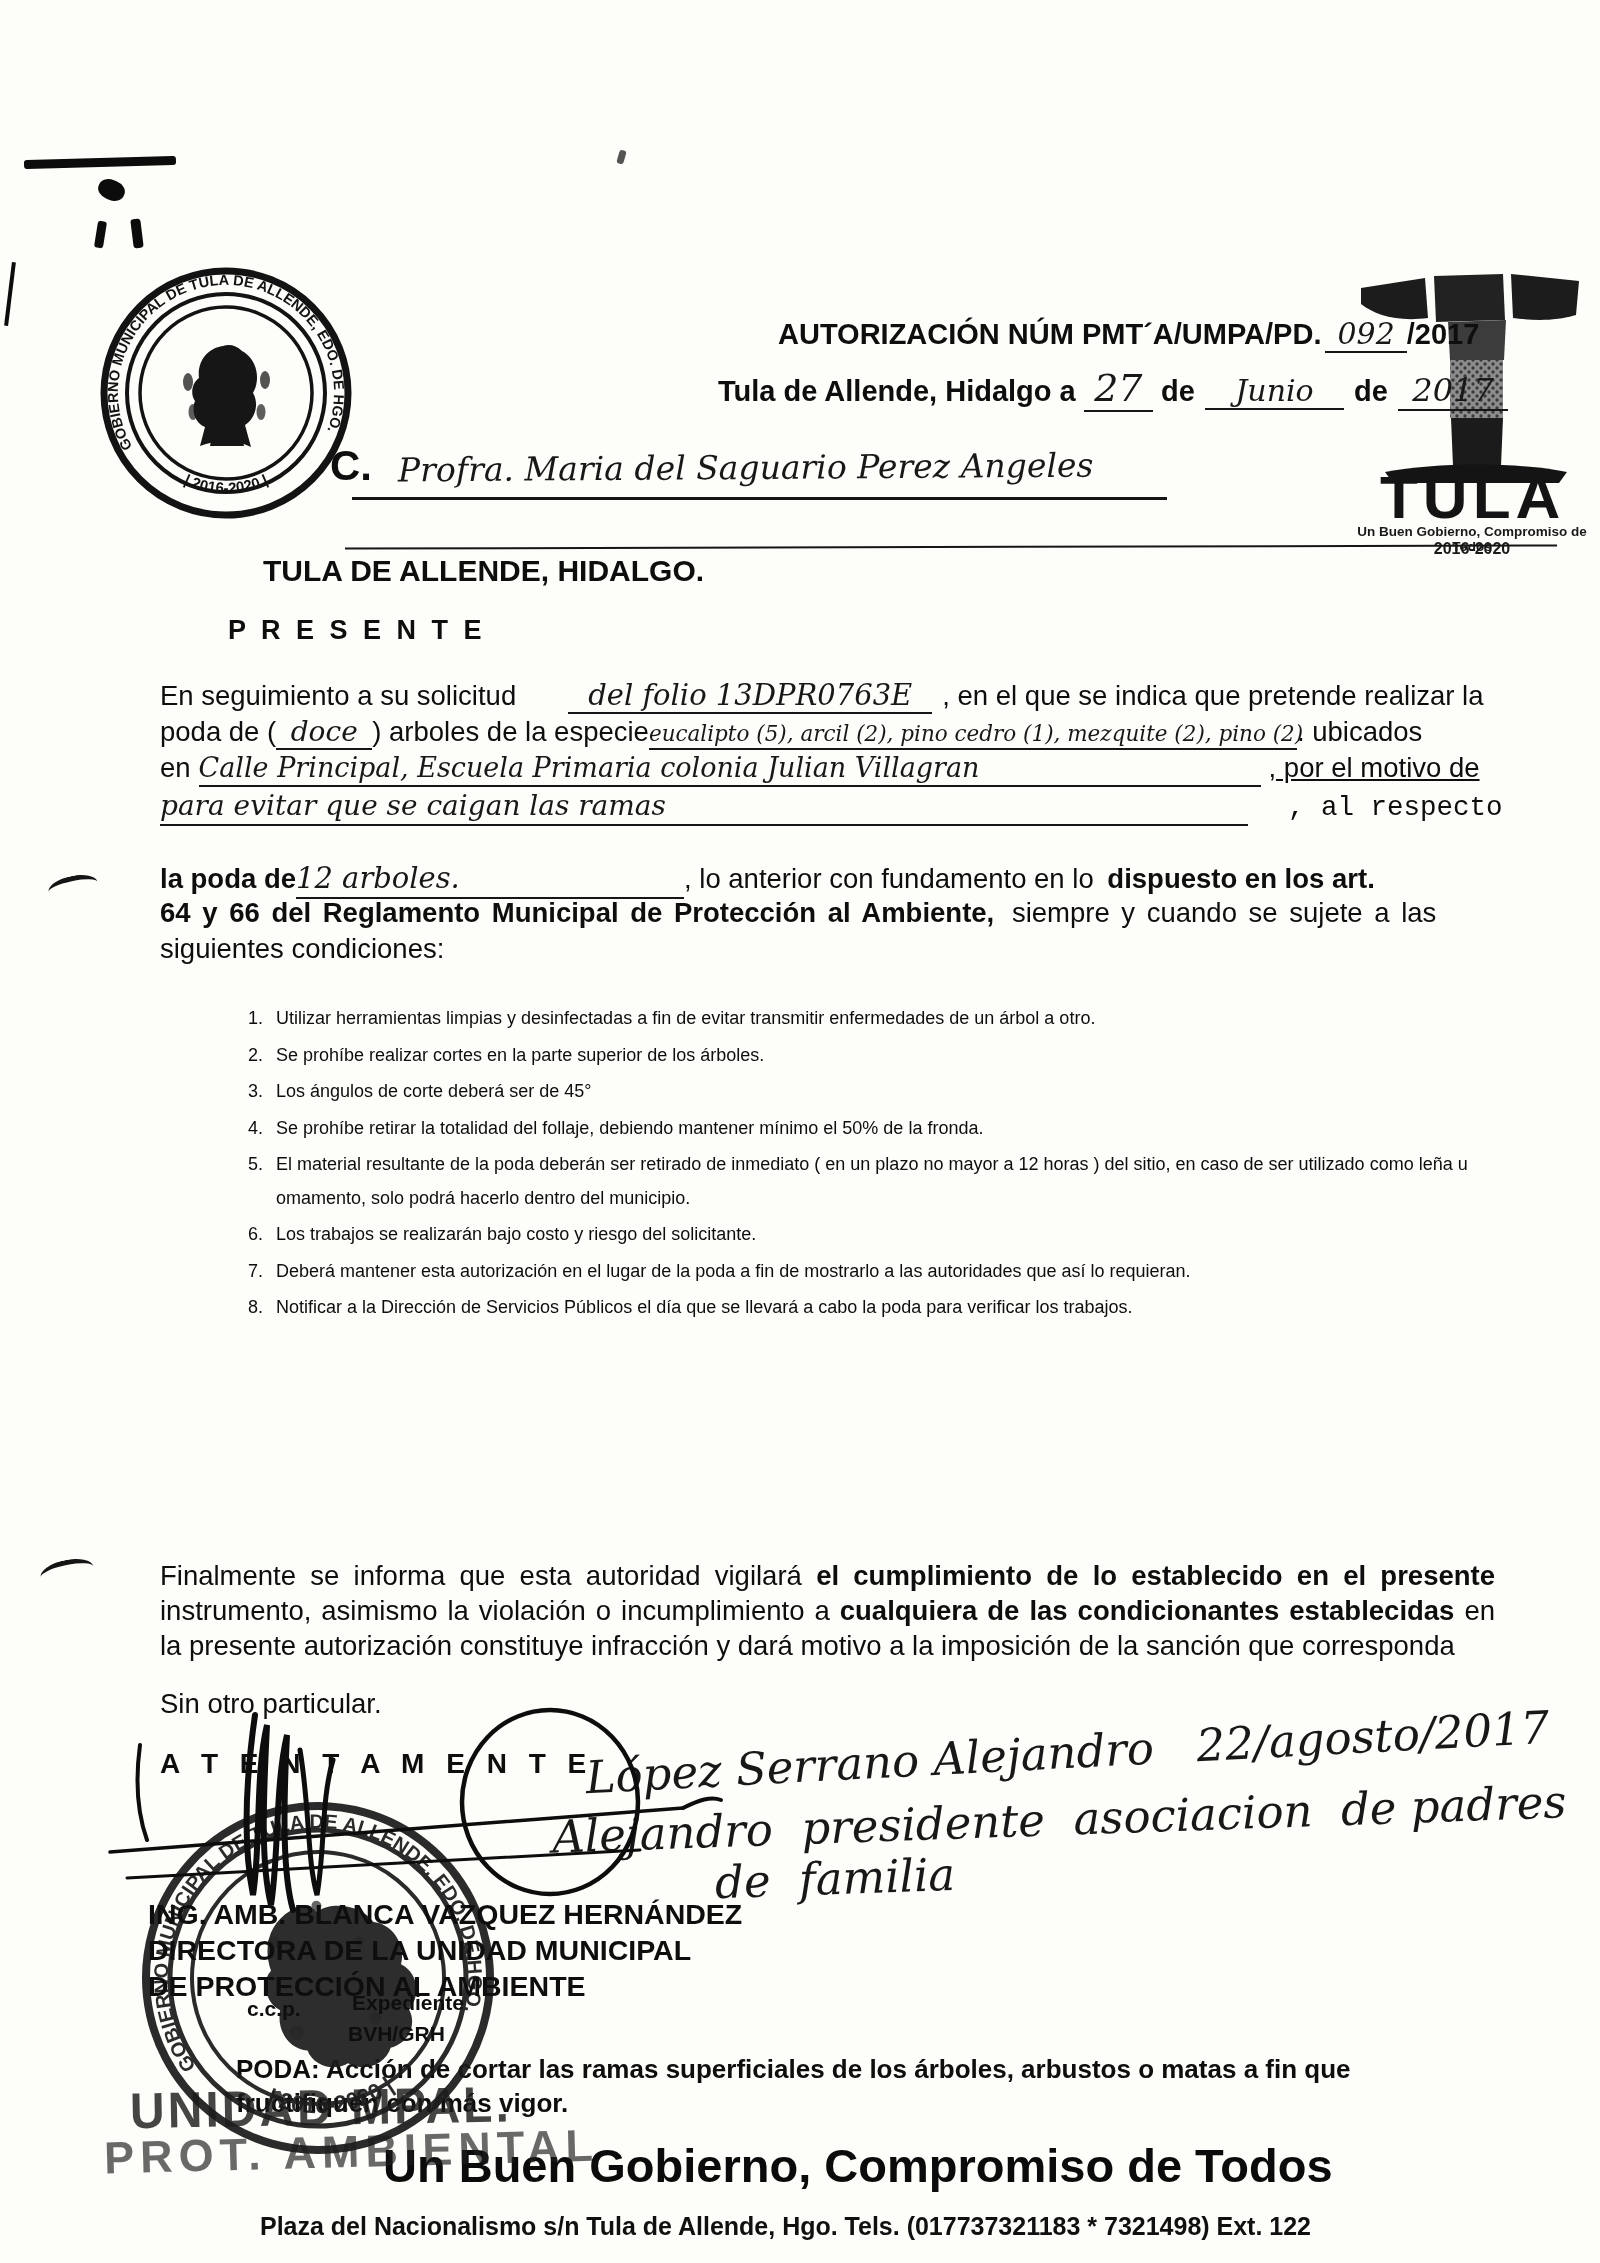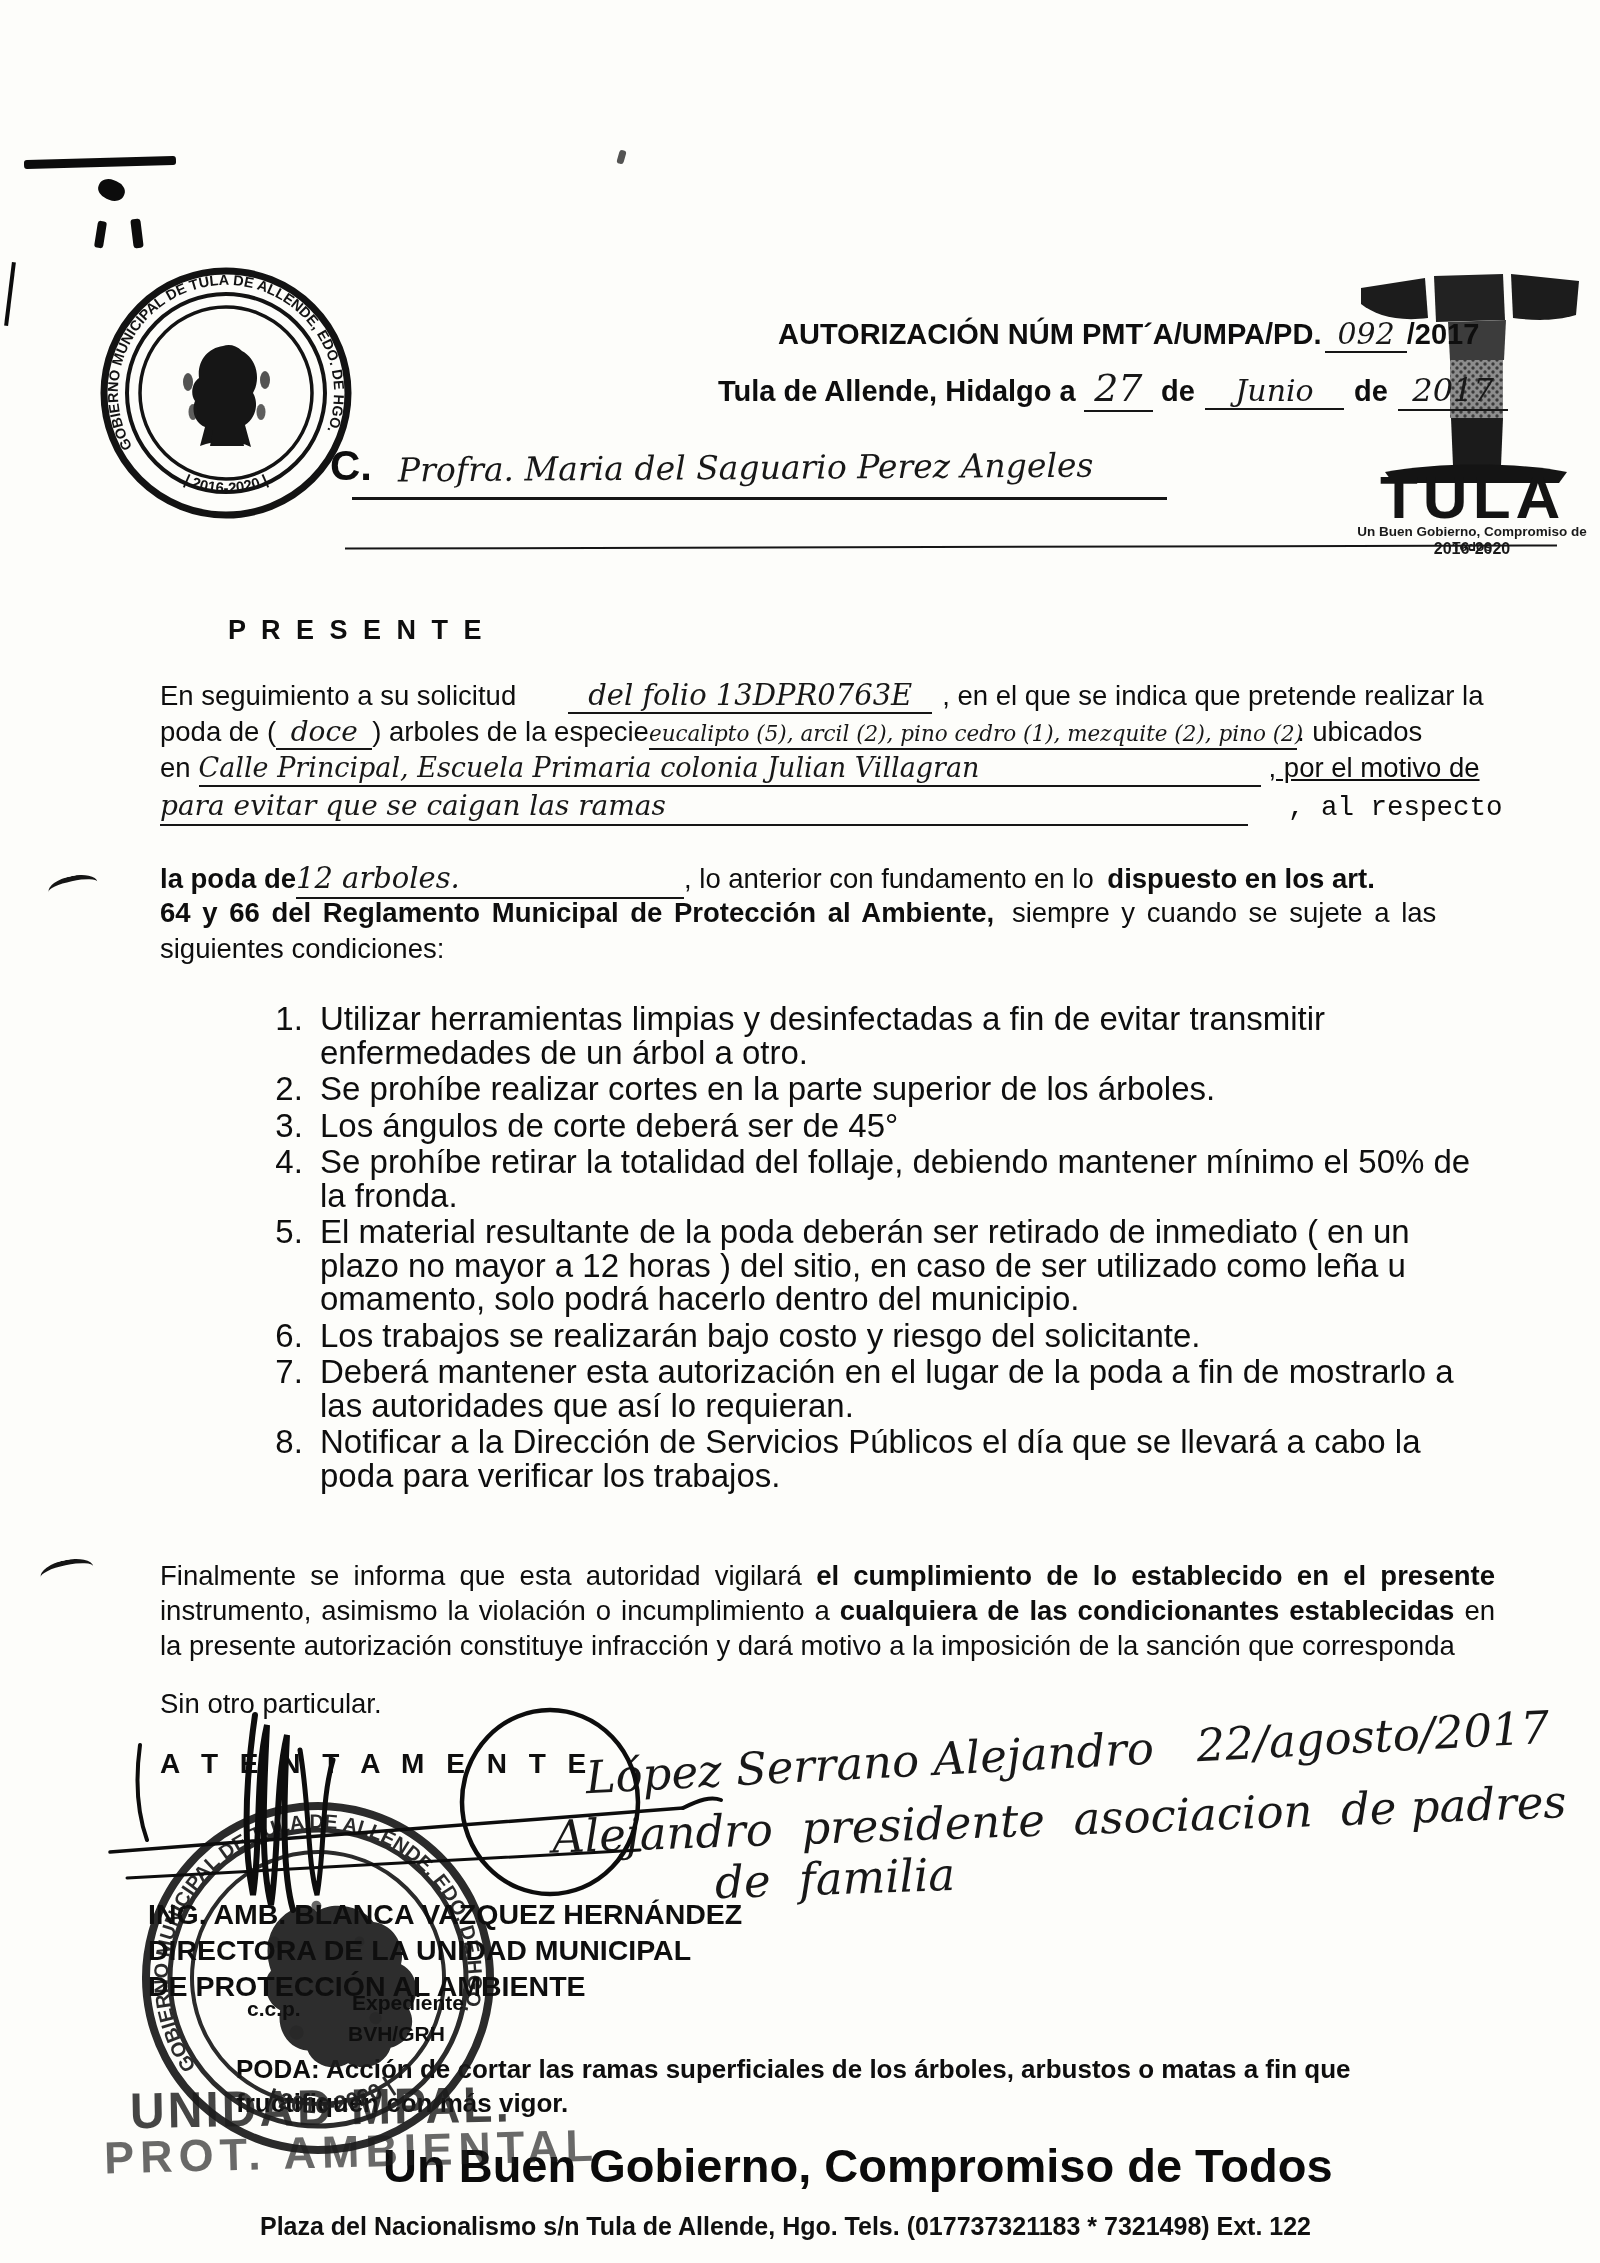--- a/index.html
+++ b/index.html
@@ -14,21 +14,21 @@
   .typed { font-size:27.5px; color:#0e0e0e; }
   .nowrap { white-space:nowrap; }
   .hw { font-family:"DejaVu Serif", serif; font-style:italic; color:#181818; }
   .u { border-bottom:2.5px solid #161616; }
   .ib { display:inline-block; }
   .line { position:absolute; background:#161616; }
   .ink { position:absolute; background:#0c0c0c; }
   .curvemark { position:absolute; border-top:5px solid #151515; border-radius:50%; background:transparent; }
   .stamp-text { position:absolute; font-weight:bold; white-space:nowrap; color:rgba(28,28,28,.82); }
   ol.conds { list-style:decimal; }
-  ol.conds li { font-size:33px; line-height:33.5px; margin-bottom:3px; padding-left:8px; color:#0e0e0e;margin-left:44px; }
+  ol.conds li { font-size:18px; line-height:33.5px; margin-bottom:3px; padding-left:8px; color:#0e0e0e; }
   .para { font-size:27.5px; line-height:35.5px; color:#0e0e0e; text-align:justify; }
 </style>
 </head>
 <body>
 
 <div class="page">
 
   <div class="ink" style="left:24px; top:158px; width:152px; height:9px; border-radius:3px; transform:rotate(-1.5deg);"></div>
   <div class="ink" style="left:98px; top:180px; width:27px; height:20px; border-radius:45%; transform:rotate(22deg);"></div>
   <div class="ink" style="left:96px; top:221px; width:9px; height:27px; border-radius:3px; transform:rotate(9deg);"></div>
@@ -90,20 +90,21 @@
     <span class="b" style="font-size:29px;">de</span>
     <span class="hw u" style="font-size:30px; padding:0 30px; margin:0 6px;">Junio</span>
     <span class="b" style="font-size:29px;">de</span>
     <span class="hw u" style="font-size:32px; padding:0 14px; margin-left:6px;">2017</span>
   </div>
 
   <div class="abs b" style="left:330px; top:442px; font-size:42px;">C.</div>
   <div class="abs hw nowrap" style="left:398px; top:448px; font-size:33px; transform:rotate(-.4deg);">Profra. Maria del Saguario Perez Angeles</div>
   <div class="line" style="left:352px; top:497px; width:815px; height:3px;"></div>
   <div class="line" style="left:345px; top:546px; width:1212px; height:2px; transform:rotate(-.15deg);"></div>
+  <div class="abs b" style="left:263px; top:554px; font-size:30px;">TULA DE ALLENDE, HIDALGO.</div>
   <div class="abs b" style="left:228px; top:615px; font-size:27px; letter-spacing:4px;">P R E S E N T E</div>
 
   <div class="abs typed nowrap" style="left:160px; top:678px;">
     <span>En seguimiento a su solicitud</span><span class="hw u ib" style="font-size:29px; margin-left:52px; padding:0 20px;">del folio 13DPR0763E</span><span style="margin-left:10px;">, en el que se indica que pretende realizar la</span>
   </div>
   <div class="abs typed nowrap" style="left:160px; top:715px;">
     <span>poda de (</span><span class="hw u ib" style="font-size:28px; width:96px; text-align:center;">doce</span><span>) arboles de la especie</span><span class="hw u ib" style="font-size:21.5px; width:648px; text-align:left; padding-bottom:2px;">eucalipto (5), arcil (2), pino cedro (1), mezquite (2), pino (2)</span><span>. ubicados</span>
   </div>
   <div class="abs typed nowrap" style="left:160px; top:752px;">
     <span>en</span><span class="hw u ib" style="font-size:27px; width:1062px; margin-left:8px; padding-bottom:2px;">Calle Principal, Escuela Primaria colonia Julian Villagran</span><span style="margin-left:8px;text-decoration:underline;">, por el motivo de</span>

